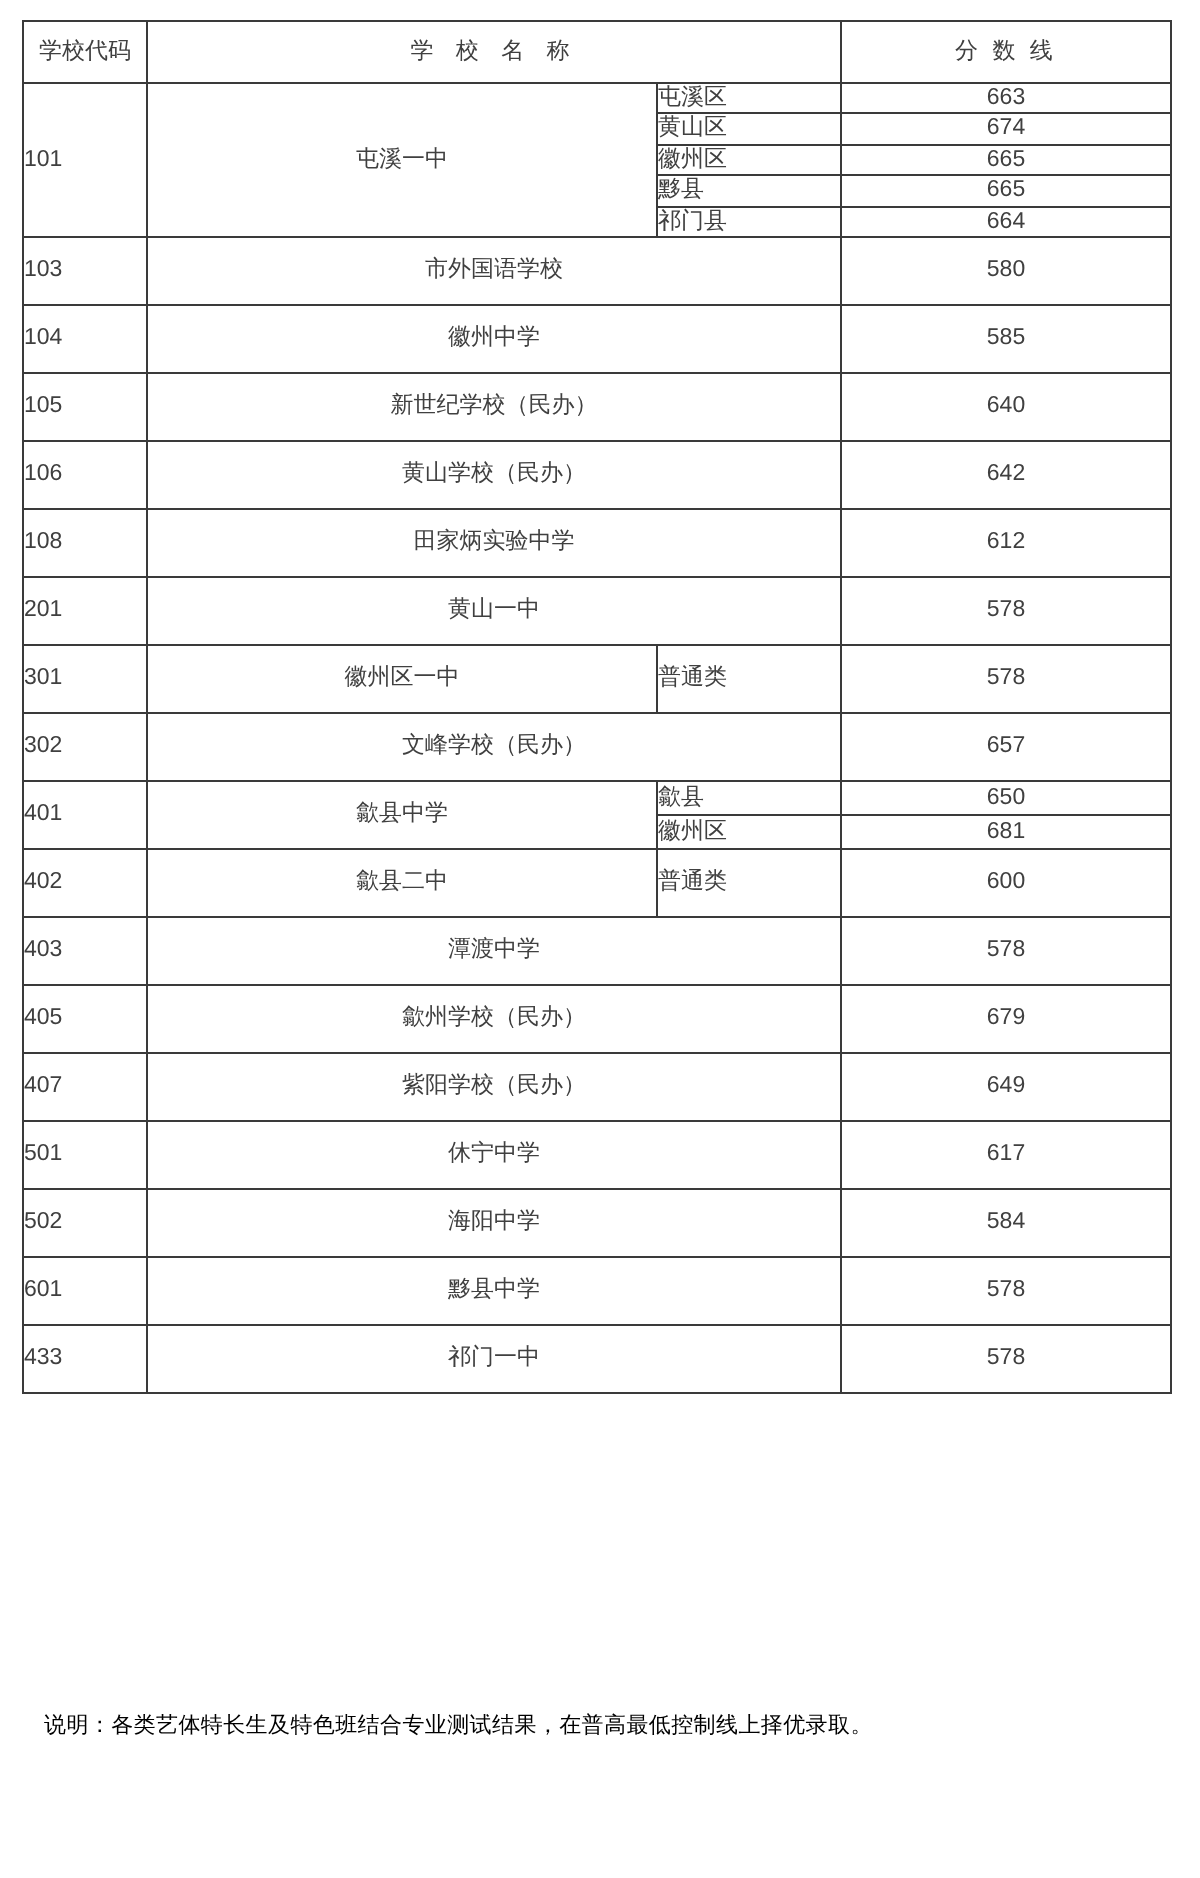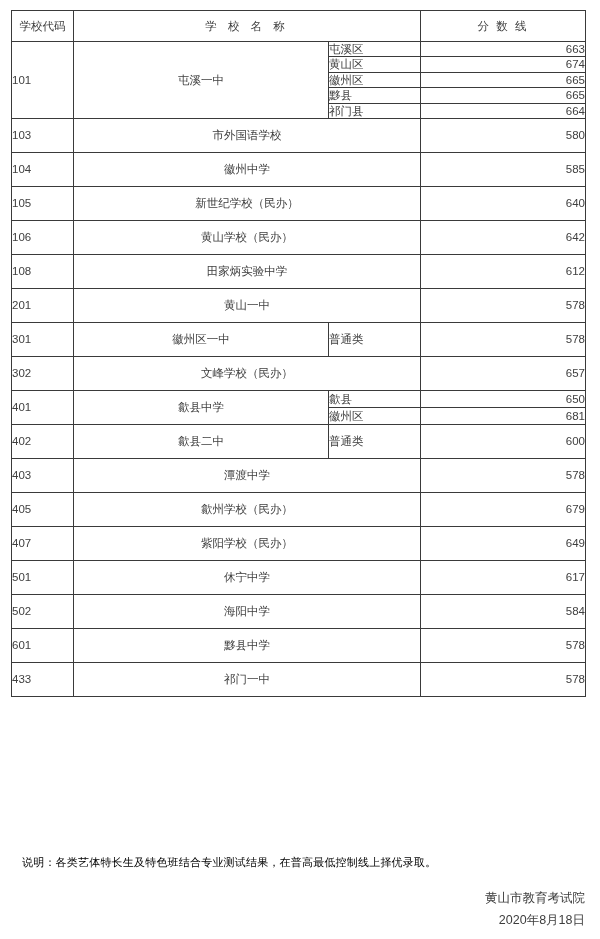--- a/index.html
+++ b/index.html
@@ -58,21 +58,21 @@
     text-align: left;
     height: 33px;
   }
   .r-name {
     text-align: center;
     padding-left: 10px;
   }
   .r-sub {
   }
   .r-score {
-    text-align: right;
+    text-align: center;
   }
 
   .num { font-size: 11.5px; }
 
   
   #note {
     position: absolute;
     left: 22px;
     top: 855px;
     font-size: 11px;
@@ -223,18 +223,14 @@
         <tr>
           <td class="r-code num">433</td>
           <td class="r-name" colspan="2">祁门一中</td>
           <td class="r-score num">578</td>
         </tr>
       </tbody>
   </table>
 
   <div id="note">说明：各类艺体特长生及特色班结合专业测试结果，在普高最低控制线上择优录取。</div>
 
-  <div id="signature">
-    <div>黄山市教育考试院</div>
-    <div>2020年8月18日</div>
-  </div>
 
 </div>
 
 </body></html>

